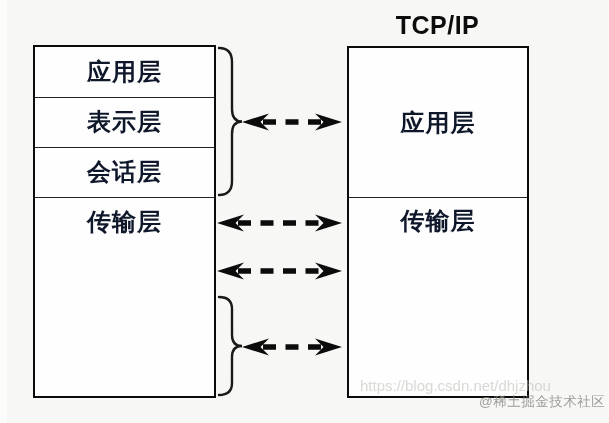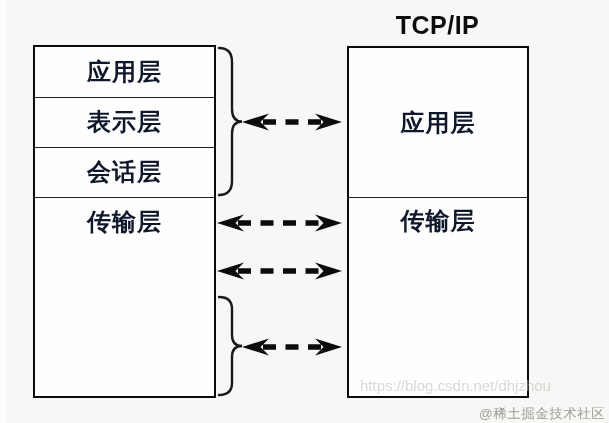--- a/index.html
+++ b/index.html
@@ -63,21 +63,21 @@
     left: 316px; top: 377px;
     font-family: "Liberation Sans", sans-serif;
     font-size: 15px;
     color: rgba(186, 186, 180, 0.55);
     white-space: nowrap;
     z-index: 5;
     margin-left: 44px;
   }
   .wm-community {
     position: absolute;
-    left: 479px; top: 405px;
+    left: 479px; top: 393px;
     font-family: "Liberation Sans", sans-serif;
     font-size: 13.5px;
     letter-spacing: 0.5px;
     color: rgba(136, 136, 130, 0.8);
     white-space: nowrap;
     z-index: 5;
   }
 </style>
 </head>
 <body>

